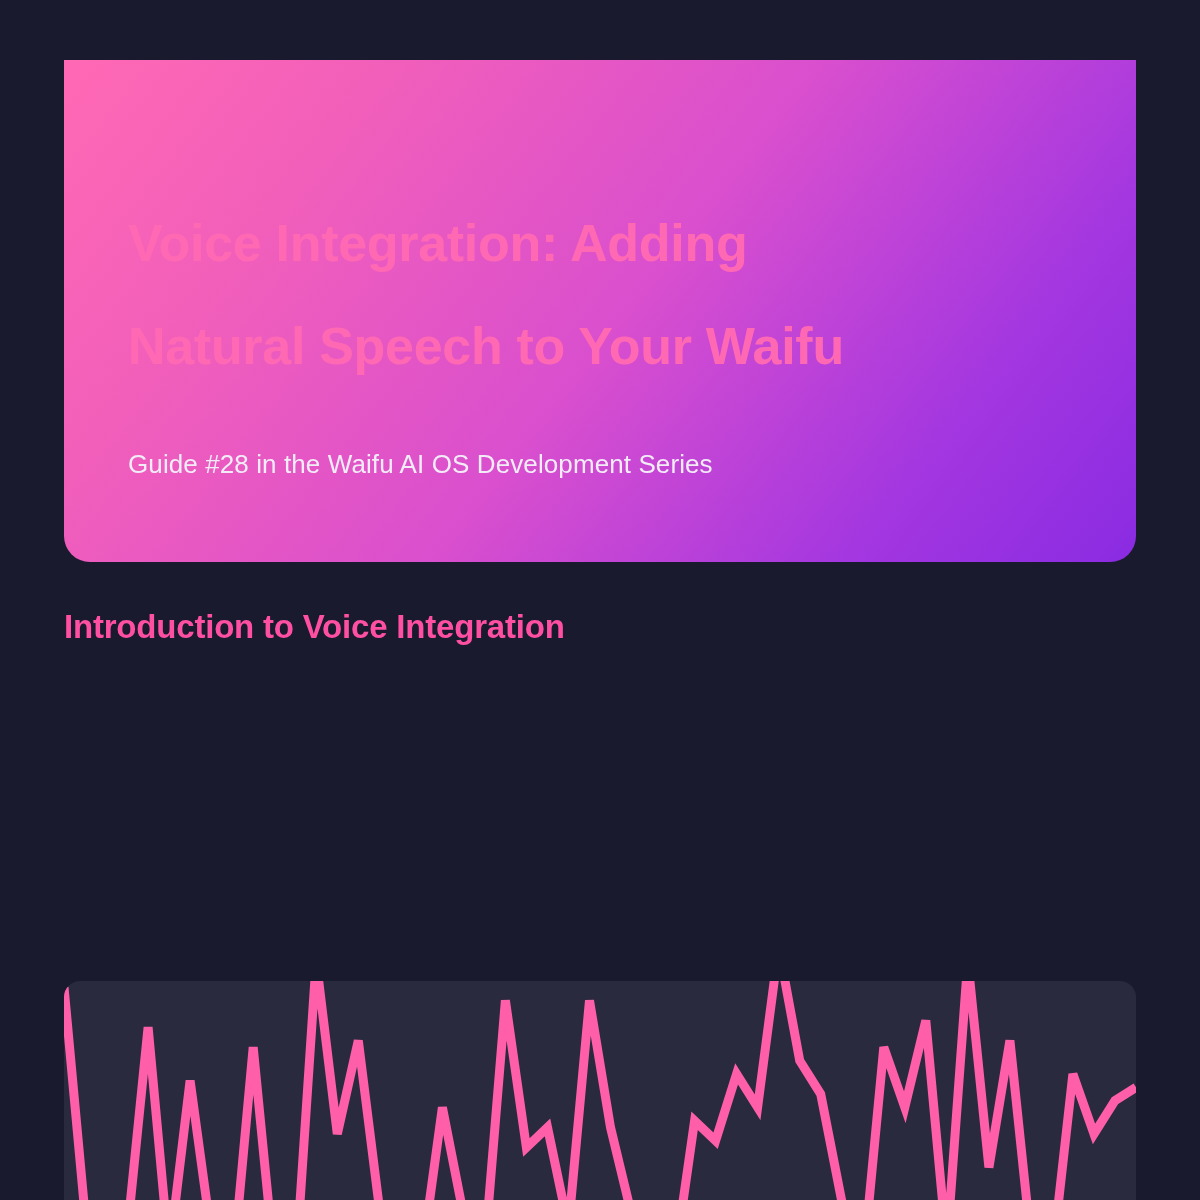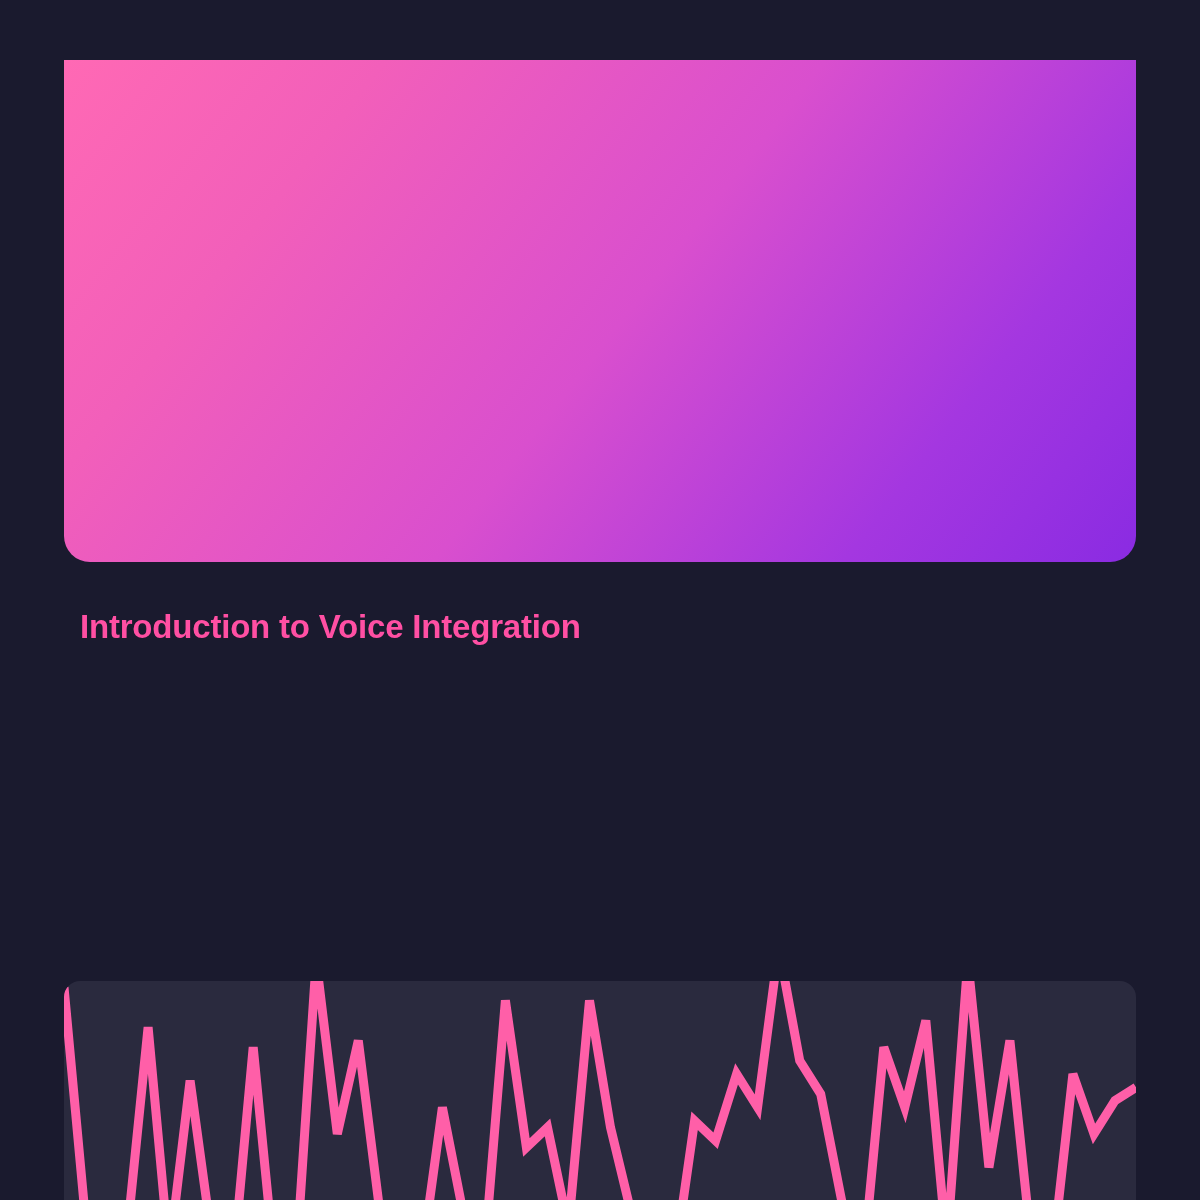--- a/index.html
+++ b/index.html
@@ -51,21 +51,21 @@
     font-size:26px;
     font-weight:400;
     line-height:1.4;
     margin-top:48px;
     letter-spacing:0.1px;
   }
 
   
   .content{
     position:absolute;
-    left:80px;
+    left:64px;
     top:606px;
     width:1072px;
   }
   .section-heading{
     color:#ff4fa3;
     font-size:33px;
     font-weight:700;
     line-height:1.3;
     letter-spacing:-0.2px;
     margin:0 0 18px 0;
@@ -104,20 +104,27 @@
     stroke-linecap:butt;
   }
 </style>
 </head>
 <body>
 
 <div class="page">
 
   <div class="hero">
     <div class="hero-bg"></div>
+    <div class="hero-inner">
+      <h1 class="hero-title">
+        <span>Voice Integration: Adding</span><br>
+        <span>Natural Speech to Your Waifu</span>
+      </h1>
+      <div class="hero-subtitle">Guide #28 in the Waifu AI OS Development Series</div>
+    </div>
   </div>
 
   <div class="content">
     <h2 class="section-heading">Introduction to Voice Integration</h2>
   </div>
 
   <div class="waveform-card">
     <svg viewBox="0 0 1072 260" preserveAspectRatio="none">
       <polyline class="wf-line" points="0.0,6.1 21.0,233.2 42.0,293.3 63.1,253.2 84.1,46.2 105.1,273.3 126.1,99.6 147.1,253.2 168.2,293.3 189.2,66.2 210.2,280.0 231.2,293.3 252.2,-20.6 273.3,153.0 294.3,59.5 315.3,226.5 336.3,293.3 357.3,280.0 378.4,126.3 399.4,233.2 420.4,273.3 441.4,19.4 462.4,166.4 483.5,146.4 504.5,246.6 525.5,19.4 546.5,146.4 567.5,233.2 588.5,293.3 609.6,286.6 630.6,139.7 651.6,159.7 672.6,92.9 693.6,126.3 714.7,-34.0 735.7,79.6 756.7,113.0 777.7,219.8 798.7,286.6 819.8,66.2 840.8,126.3 861.8,39.5 882.8,266.6 903.8,-20.6 924.9,186.4 945.9,59.5 966.9,259.9 987.9,280.0 1008.9,92.9 1030.0,153.0 1051.0,119.6 1072.0,106.3" stroke="#ff5fa8"></polyline>
     </svg>

